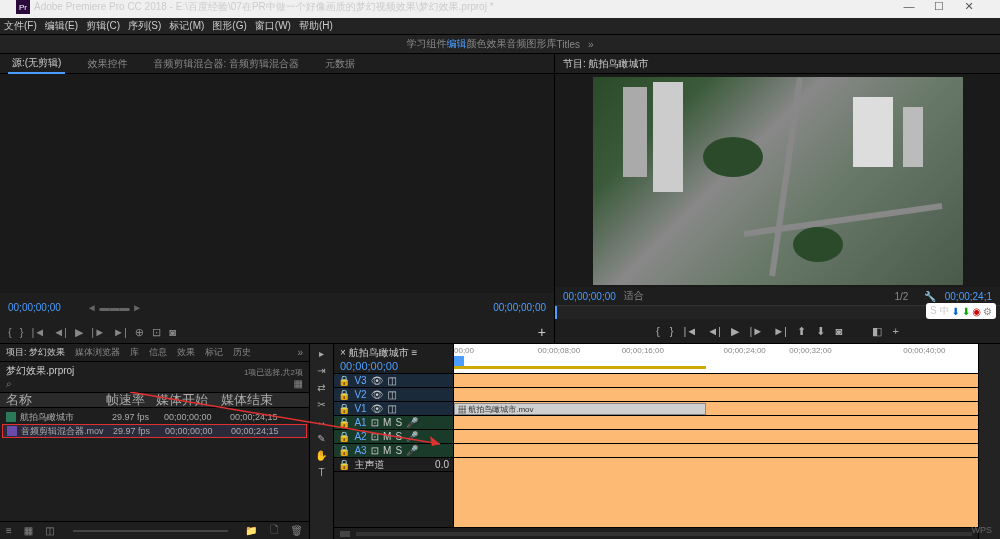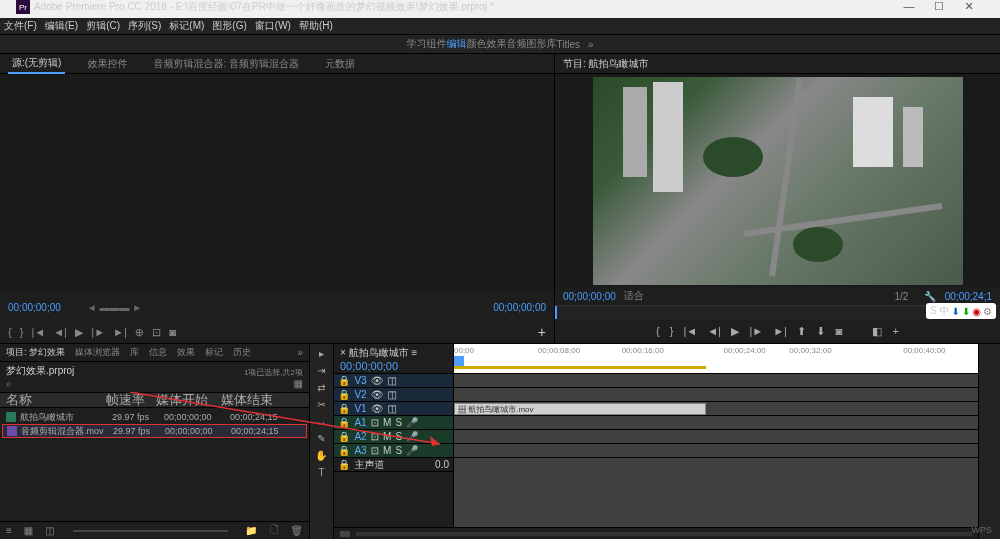--- a/index.html
+++ b/index.html
@@ -64,21 +64,21 @@
 .tl-ruler{flex:1;position:relative;background:#ffffff}
 .tl-ruler .tick{position:absolute;top:2px;font-size:8px;color:#888}
 .tl-ruler .yellow{position:absolute;bottom:4px;height:3px;background:#ccaa00;left:0;width:48%}
 .tl-ruler .playhead{position:absolute;left:0;top:12px;width:10px;height:10px;background:#4a9eff}
 .tl-tracks{flex:1;display:flex}
 .tl-tracks-left{width:120px;border-right:1px solid #000}
 .track-head{height:14px;display:flex;align-items:center;gap:4px;padding:0 4px;border-bottom:1px solid #000;font-size:8px;color:#aaa}
 .track-head.video{background:#1a2a3a}
 .track-head.audio{background:#1a3a2a}
 .track-head .lbl{color:#6af}
-.tl-tracks-right{flex:1;position:relative;background:#404040}
+.tl-tracks-right{flex:1;position:relative;background:#fdba74}
 .track-lane{height:14px;border-bottom:1px solid #000;position:relative}
 .clip{position:absolute;height:12px;top:1px;background:#d0d0d0;border:1px solid #888;font-size:8px;color:#333;padding:0 3px;overflow:hidden}
 .arrow{position:absolute;pointer-events:none}
 .sidebar-ribbon{width:22px;background:#232323;border-left:1px solid #000}
 .wps{position:absolute;right:8px;bottom:4px;color:#666;font-size:9px}
 </style>
 </head>
 <body>
 
 <div class="titlebar">

